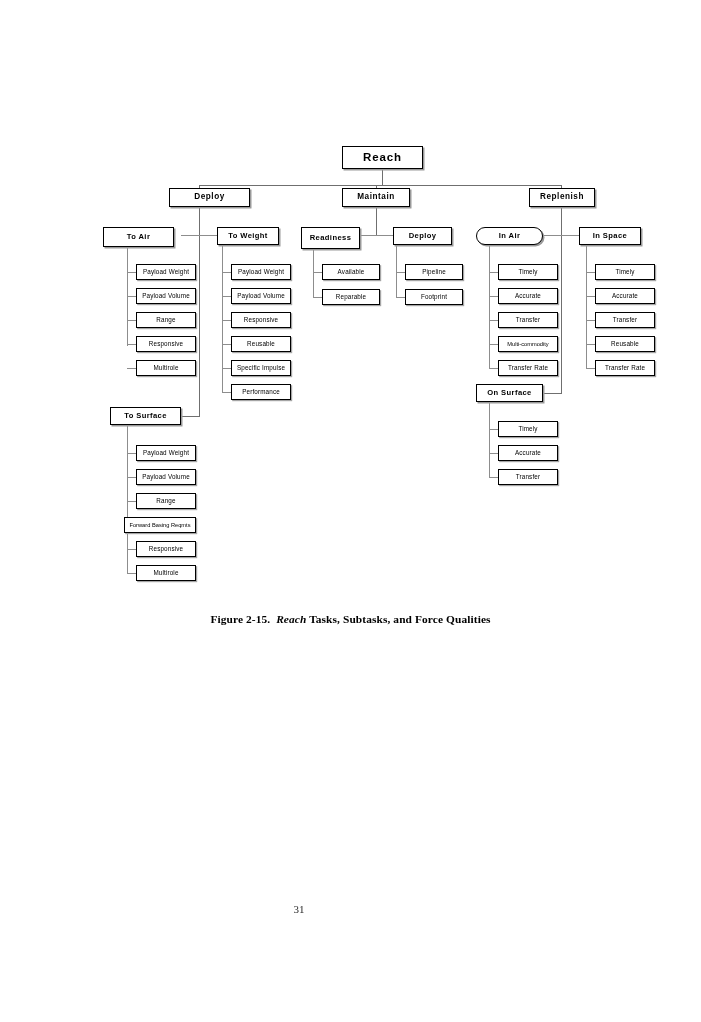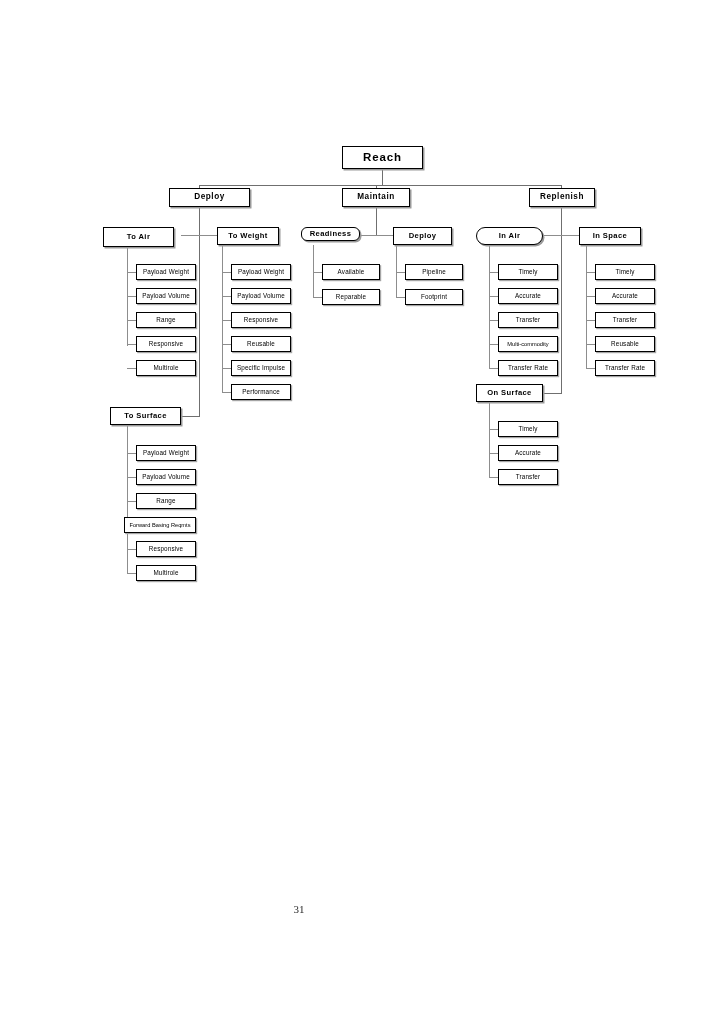--- a/index.html
+++ b/index.html
@@ -197,21 +197,21 @@
     <div class="node root" style="left:342px; top:146px; width:81px; height:23px;">Reach</div>
 
     <div class="node lvl2" style="left:169px; top:188px; width:81px; height:19px;">Deploy</div>
     <div class="node lvl2" style="left:342px; top:188px; width:68px; height:19px;">Maintain</div>
     <div class="node lvl2" style="left:529px; top:188px; width:66px; height:19px;">Replenish</div>
 
     <div class="node lvl3" style="left:103px; top:227px; width:71px; height:20px;">To Air</div>
     <div class="node lvl3" style="left:217px; top:227px; width:62px; height:18px;">To Weight</div>
     <div class="node lvl3" style="left:110px; top:407px; width:71px; height:18px;">To Surface</div>
 
-    <div class="node lvl3" style="left:301px; top:227px; width:59px; height:14px;border-radius:6px;">Readiness</div>
+    <div class="node lvl3" style="left:301px; top:227px; width:59px; height:22px;">Readiness</div>
     <div class="node lvl3" style="left:393px; top:227px; width:59px; height:18px;">Deploy</div>
 
     <div class="node lvl3" style="left:476px; top:227px; width:67px; height:18px;border-radius:9px;">In Air</div>
     <div class="node lvl3" style="left:579px; top:227px; width:62px; height:18px;">In Space</div>
     <div class="node lvl3" style="left:476px; top:384px; width:67px; height:18px;">On Surface</div>
 
     <div class="node leaf" style="left:136px; top:264px; width:60px; height:16px;">Payload Weight</div>
     <div class="node leaf" style="left:136px; top:288px; width:60px; height:16px;">Payload Volume</div>
     <div class="node leaf" style="left:136px; top:312px; width:60px; height:16px;">Range</div>
     <div class="node leaf" style="left:136px; top:336px; width:60px; height:16px;">Responsive</div>
@@ -248,16 +248,21 @@
     <div class="node leaf" style="left:595px; top:312px; width:60px; height:16px;">Transfer</div>
     <div class="node leaf" style="left:595px; top:336px; width:60px; height:16px;">Reusable</div>
     <div class="node leaf" style="left:595px; top:360px; width:60px; height:16px;">Transfer Rate</div>
 
     <div class="node leaf" style="left:498px; top:421px; width:60px; height:16px;">Timely</div>
     <div class="node leaf" style="left:498px; top:445px; width:60px; height:16px;">Accurate</div>
     <div class="node leaf" style="left:498px; top:469px; width:60px; height:16px;">Transfer</div>
 
   </div>
 
+  <div id="caption">
+    <span>Figure 2-15.</span>&nbsp;
+    <span class="ital">Reach</span>
+    <span>Tasks, Subtasks, and Force Qualities</span>
+  </div>
 
   <div id="folio">31</div>
 
 </div>
 
 </body></html>

